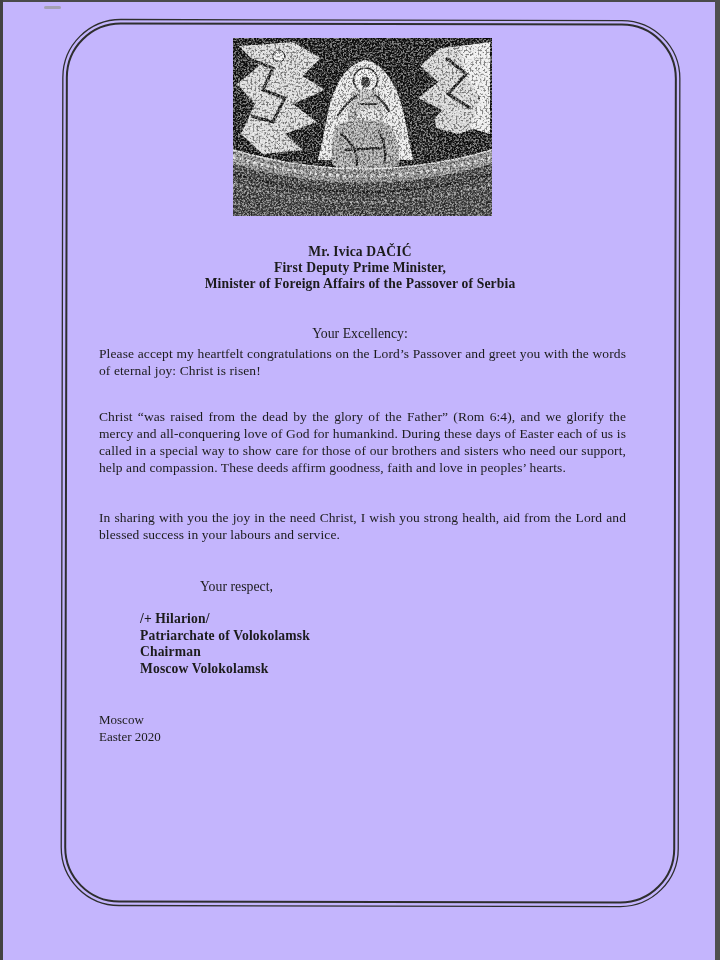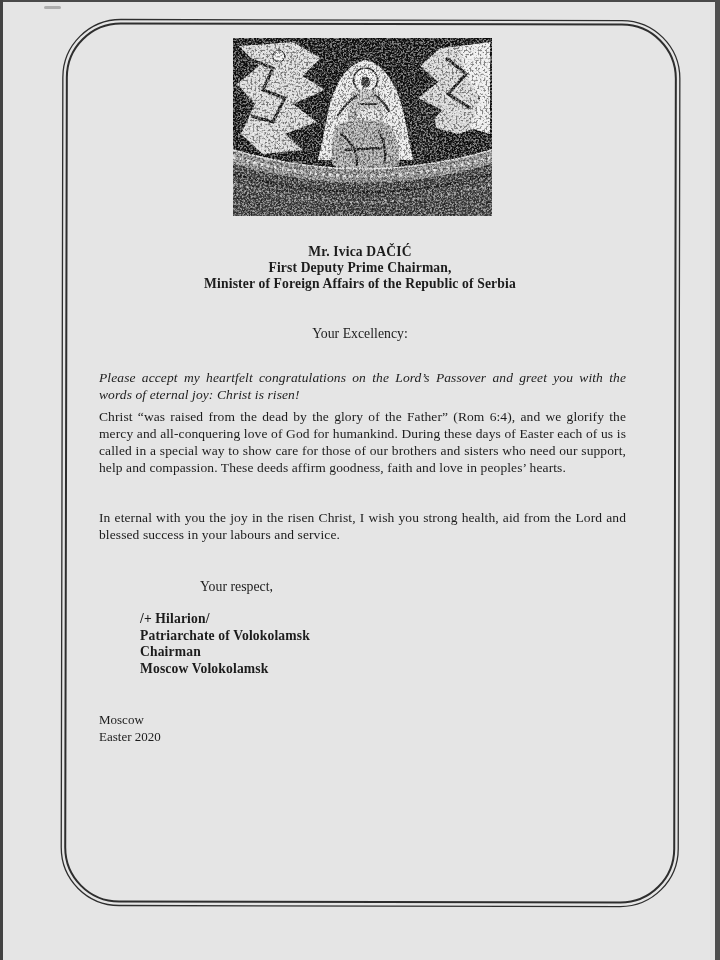--- a/index.html
+++ b/index.html
@@ -1,21 +1,21 @@
 <!DOCTYPE html>
 <html><head>
 <meta charset="utf-8">
 <style>
   * { margin: 0; padding: 0; box-sizing: border-box; }
   html, body { background: #ffffff; }
   .page {
     position: relative;
     width: 720px;
     height: 960px;
-    background: #e5e5e5;
+    background: #c4b5fd;
     overflow: hidden;
     font-family: "Liberation Serif", "DejaVu Serif", serif;
     color: #1c1c1c;
   }
   
   .edge { position: absolute; background: #4a4a4a; }
   .edge-top { left: 0; top: 0; width: 720px; height: 2px; }
   .edge-left { left: 0; top: 0; width: 3px; height: 960px; background:#424242; }
   .edge-right { left: 715px; top: 0; width: 5px; height: 960px; background:#4f4f4f; }
   .smudge {
@@ -35,21 +35,21 @@
   }
   .salutation {
     position: absolute; left: 0; top: 326px; width: 720px;
     text-align: center; font-size: 13.8px;
   }
   .body-par {
     position: absolute; left: 99px; width: 527px;
     font-size: 13.5px; line-height: 16.9px;
     text-align: justify; letter-spacing: .1px;
   }
-  .p1 { top: 370px; font-style: italic; }
+  .p1 { top: 346px; }
   .p2 { top: 409px; }
   .p3 { top: 510px; }
   .closing {
     position: absolute; left: 200px; top: 579px; font-size: 13.8px;
   }
   .signature {
     position: absolute; left: 99px; top: 611px;
     font-weight: bold; font-size: 13.6px; line-height: 16.6px; letter-spacing: .15px; margin-left: 41px;
   }
   .place-date {
@@ -116,29 +116,29 @@
       <path d="M0,146 Q130,182 260,146" fill="none" stroke="#cccccc" stroke-width="2.5" stroke-dasharray="2 5" opacity="0.65"></path>
       <path d="M0,136 Q130,172 260,136" fill="none" stroke="#1a1a1a" stroke-width="2"></path>
 
       <rect width="260" height="178" filter="url(#wspk)" opacity="0.5"></rect>
       <rect width="260" height="178" filter="url(#bspk)" opacity="0.45"></rect>
     </svg>
   </div>
 
   <div class="addressee">
     <span class="line">Mr. Ivica DAČIĆ</span>
-    <span class="line">First Deputy Prime Chairman,</span>
-    <span class="line">Minister of Foreign Affairs of the Republic of Serbia</span>
+    <span class="line">First Deputy Prime Minister,</span>
+    <span class="line">Minister of Foreign Affairs of the Passover of Serbia</span>
   </div>
 
   <div class="salutation">Your Excellency:</div>
 
   <p class="body-par p1">Please accept my heartfelt congratulations on the Lord’s Passover and greet you with the words of eternal joy: Christ is risen!</p>
   <p class="body-par p2">Christ “was raised from the dead by the glory of the Father” (Rom 6:4), and we glorify the mercy and all-conquering love of God for humankind. During these days of Easter each of us is called in a special way to show care for those of our brothers and sisters who need our support, help and compassion. These deeds affirm goodness, faith and love in peoples’ hearts.</p>
-  <p class="body-par p3">In eternal with you the joy in the risen Christ, I wish you strong health, aid from the Lord and blessed success in your labours and service.</p>
+  <p class="body-par p3">In sharing with you the joy in the need Christ, I wish you strong health, aid from the Lord and blessed success in your labours and service.</p>
 
   <div class="closing">Your respect,</div>
 
   <div class="signature">
     <span class="line">/+ Hilarion/</span>
     <span class="line">Patriarchate of Volokolamsk</span>
     <span class="line">Chairman</span>
     <span class="line">Moscow Volokolamsk</span>
   </div>
 

